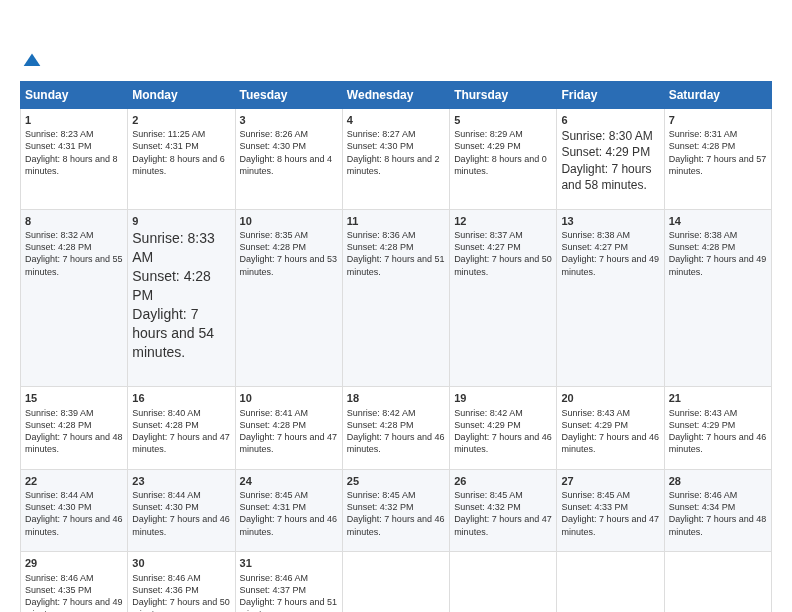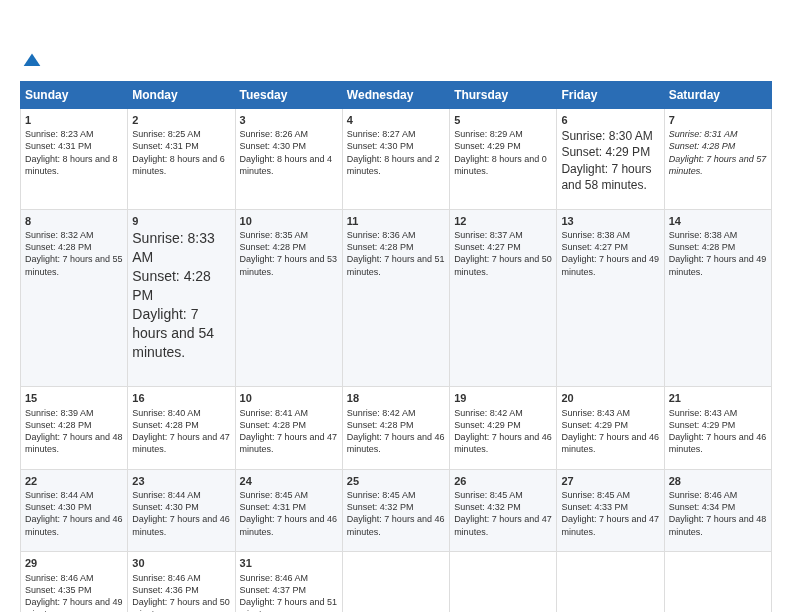--- a/index.html
+++ b/index.html
@@ -134,21 +134,21 @@
             <span class="day-num">1</span>
             <div style="font-size: 9px; line-height: 1.35;">
               <div>Sunrise: 8:23 AM</div>
               <div>Sunset: 4:31 PM</div>
               <div>Daylight: 8 hours and 8 minutes.</div>
             </div>
           </td>
           <td>
             <span class="day-num">2</span>
             <div style="font-size: 9px; line-height: 1.35;">
-              <div>Sunrise: 8:25 AM</div>
+              <div>Sunrise: 11:25 AM</div>
               <div>Sunset: 4:31 PM</div>
               <div>Daylight: 8 hours and 6 minutes.</div>
             </div>
           </td>
           <td>
             <span class="day-num">3</span>
             <div style="font-size: 9px; line-height: 1.35;">
               <div>Sunrise: 8:26 AM</div>
               <div>Sunset: 4:30 PM</div>
               <div>Daylight: 8 hours and 4 minutes.</div>
@@ -173,21 +173,21 @@
           <td>
             <span class="day-num">6</span>
             <div style="font-size: 12px; line-height: 1.35;">
               <div>Sunrise: 8:30 AM</div>
               <div>Sunset: 4:29 PM</div>
               <div>Daylight: 7 hours and 58 minutes.</div>
             </div>
           </td>
           <td>
             <span class="day-num">7</span>
-            <div style="font-size: 9px; line-height: 1.35; font-style: italic;">
+            <div style="font-size: 9px; line-height: 1.35;">
               <div>Sunrise: 8:31 AM</div>
               <div>Sunset: 4:28 PM</div>
               <div>Daylight: 7 hours and 57 minutes.</div>
             </div>
           </td>
         </tr>
         <tr>
           <td>
             <span class="day-num">8</span>
             <div style="font-size: 9px; line-height: 1.35;">

